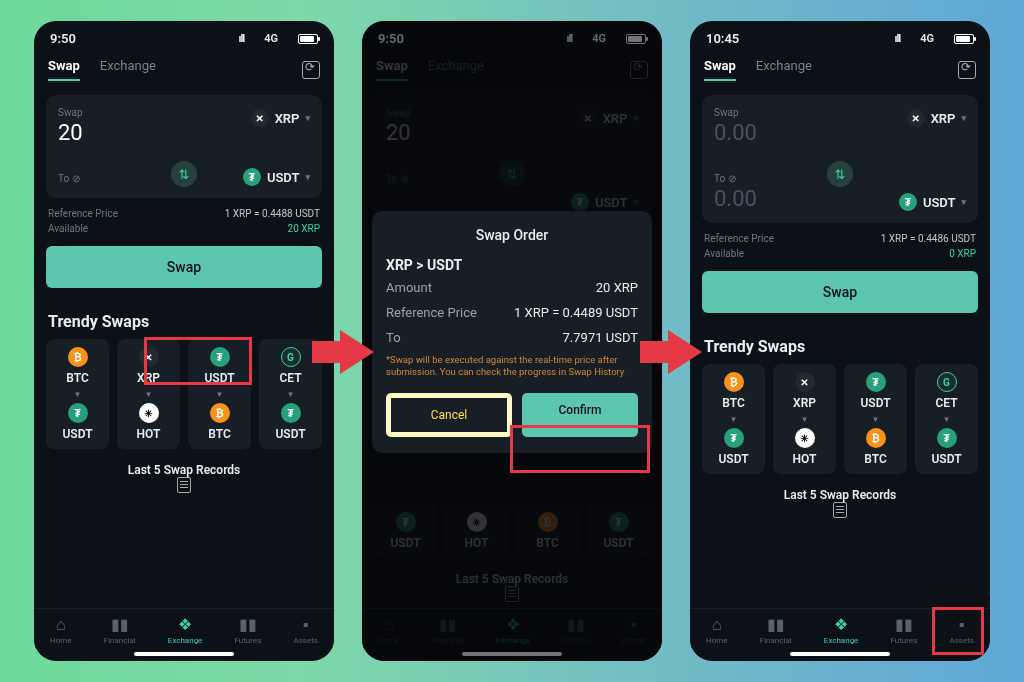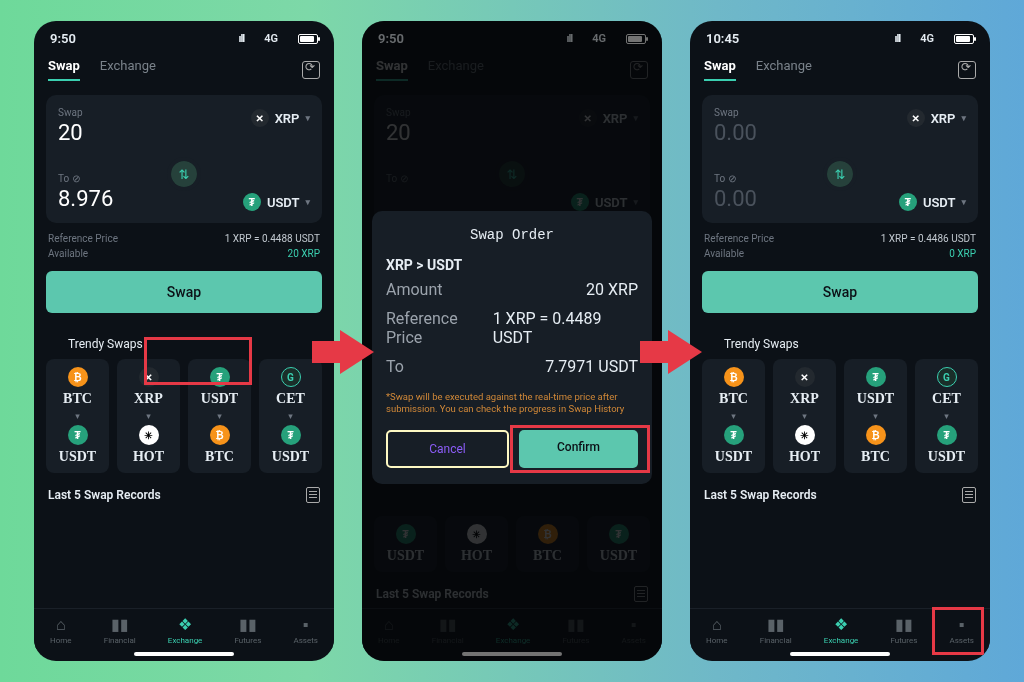--- a/index.html
+++ b/index.html
@@ -47,27 +47,27 @@
     display:flex; align-items:center; justify-content:center;
   }
   .swap-circle-inner { width:26px; height:26px; background:#26413b; border-radius:50%; display:flex; align-items:center; justify-content:center; color:#3bcfb0; font-size:13px;}
   .sub-row { display:flex; justify-content:space-between; font-size:10px; color:#6e7681; padding: 2px 14px; }
   .sub-row .val { color:#c1c8cf; }
   .val-green { color:#3bcfb0 !important; }
   .swap-btn {
     margin: 10px 12px; background:#5cc7ae; color:#0c1117; font-weight:500; font-size:14px;
     text-align:center; padding:13px; border-radius:6px;
   }
-  .section-title { font-size:12px; font-weight:400; padding: 14px 14px 8px; margin-left: 20px; }
+  .section-title { font-size:16px; font-weight:700; padding: 14px 14px 8px; }
   .trendy-grid { display:grid; grid-template-columns: repeat(4,1fr); gap:8px; padding: 0 12px; }
   .trendy-cell { background:#171e26; border-radius:8px; padding:8px 4px; display:flex; flex-direction:column; align-items:center; gap:4px; }
   .trendy-cell .coin-ic { width:20px; height:20px; font-size:10px; }
-  .trendy-cell .lbl { font-size:14px; font-weight:600;font-family:Liberation Serif, serif; }
+  .trendy-cell .lbl { font-size:12px; font-weight:600; }
   .trendy-cell .arrow { font-size:9px; color:#6e7681; }
-  .records-row { display:flex; justify-content:space-between; align-items:center; padding: 14px 14px 6px; font-size:12px; font-weight:600;}
+  .records-row { display:flex; justify-content:space-between; align-items:center; padding: 14px 14px 6px; font-size:12px; font-weight:600;flex-direction:column;}
   .doc-icon { width:14px; height:16px; border:1.5px solid #aaa; border-radius:2px; position:relative;}
   .doc-icon::after { content:""; position:absolute; top:3px; left:2px; right:2px; height:1px; background:#aaa; box-shadow:0 3px 0 #aaa, 0 6px 0 #aaa;}
   .navbar { margin-top:auto; display:flex; justify-content:space-around; padding:6px 0 4px; background:#0c1117; border-top:1px solid #1a2028;}
   .nav-item { display:flex; flex-direction:column; align-items:center; gap:2px; font-size:8px; color:#5a6268; }
   .nav-item.active { color:#3bcfb0; }
   .nav-icon { font-size:16px; }
   .home-ind { width:100px; height:4px; background:#fff; border-radius:3px; margin:3px auto 5px; }
   .red-box { position:absolute; border:3px solid #e63946; pointer-events:none; }
   .arrow-shape {
     position:absolute; width:0; height:0;
@@ -75,28 +75,28 @@
     border-left:34px solid #e63946;
   }
   .arrow-shape::before {
     content:""; position:absolute; left:-62px; top:-11px; width:30px; height:22px; background:#e63946;
   }
   .dim-overlay { position:absolute; inset:0; background:rgba(0,0,0,0.55); }
   .modal {
     position:absolute; left:10px; right:10px; top:190px; background:#171e26;
     border-radius:10px; padding:16px 14px;
   }
-  .modal-title { text-align:center; font-size:14px; font-weight:500; margin-bottom:14px;font-family:Liberation Mono, monospace; }
+  .modal-title { text-align:center; font-size:14px; font-weight:500; margin-bottom:14px; }
   .modal-pair { font-size:14px; font-weight:700; margin-bottom:2px; }
-  .modal-row { display:flex; justify-content:space-between; font-size:16px; color:#9ba3ac; padding:5px 0;}
+  .modal-row { display:flex; justify-content:space-between; font-size:13px; color:#9ba3ac; padding:5px 0;}
   .modal-row .v { color:#e6edf3; }
-  .modal-note { font-size:9.5px; color:#d08838; margin-top:10px; line-height:1.3;}
+  .modal-note { font-size:9.5px; color:#d08838; margin-top:4px; line-height:1.3;}
   .modal-btns { display:flex; gap:10px; margin-top:14px; }
   .modal-btn { flex:1; text-align:center; padding:10px; border-radius:5px; font-size:12px; }
-  .btn-cancel { border:2px solid #fef9c3; color:#8b5cf6; }
+  .btn-cancel { border:5px solid #fef9c3; color:#fde047; }
   .btn-confirm { background:#5cc7ae; color:#0c1117; font-weight:500; }
   .nav-item.dim, .dim { opacity:0.4; }
 </style>
 </head>
 <body>
 
 <div class="phone">
   <div class="status-bar">
     <span>9:50</span>
     <span class="status-right">
@@ -123,21 +123,20 @@
       <span class="chev">▾</span>
     </div>
     <div class="swap-circle">
         <div class="swap-circle-inner">⇅</div>
       </div>
     <div style="height:28px"></div>
     <div class="row-lbl">
         <span>To</span>
         <span>⊘</span>
       </div>
-    <div class="amount">8.976</div>
     <div class="coin-sel" style="bottom:12px;">
       <span class="coin-ic usdt-ic">₮</span>
       <span>USDT</span>
       <span class="chev">▾</span>
     </div>
   </div>
   <div class="sub-row">
     <span>Reference Price</span>
       <span class="val">1 XRP  =  0.4488 USDT</span>
   </div>

